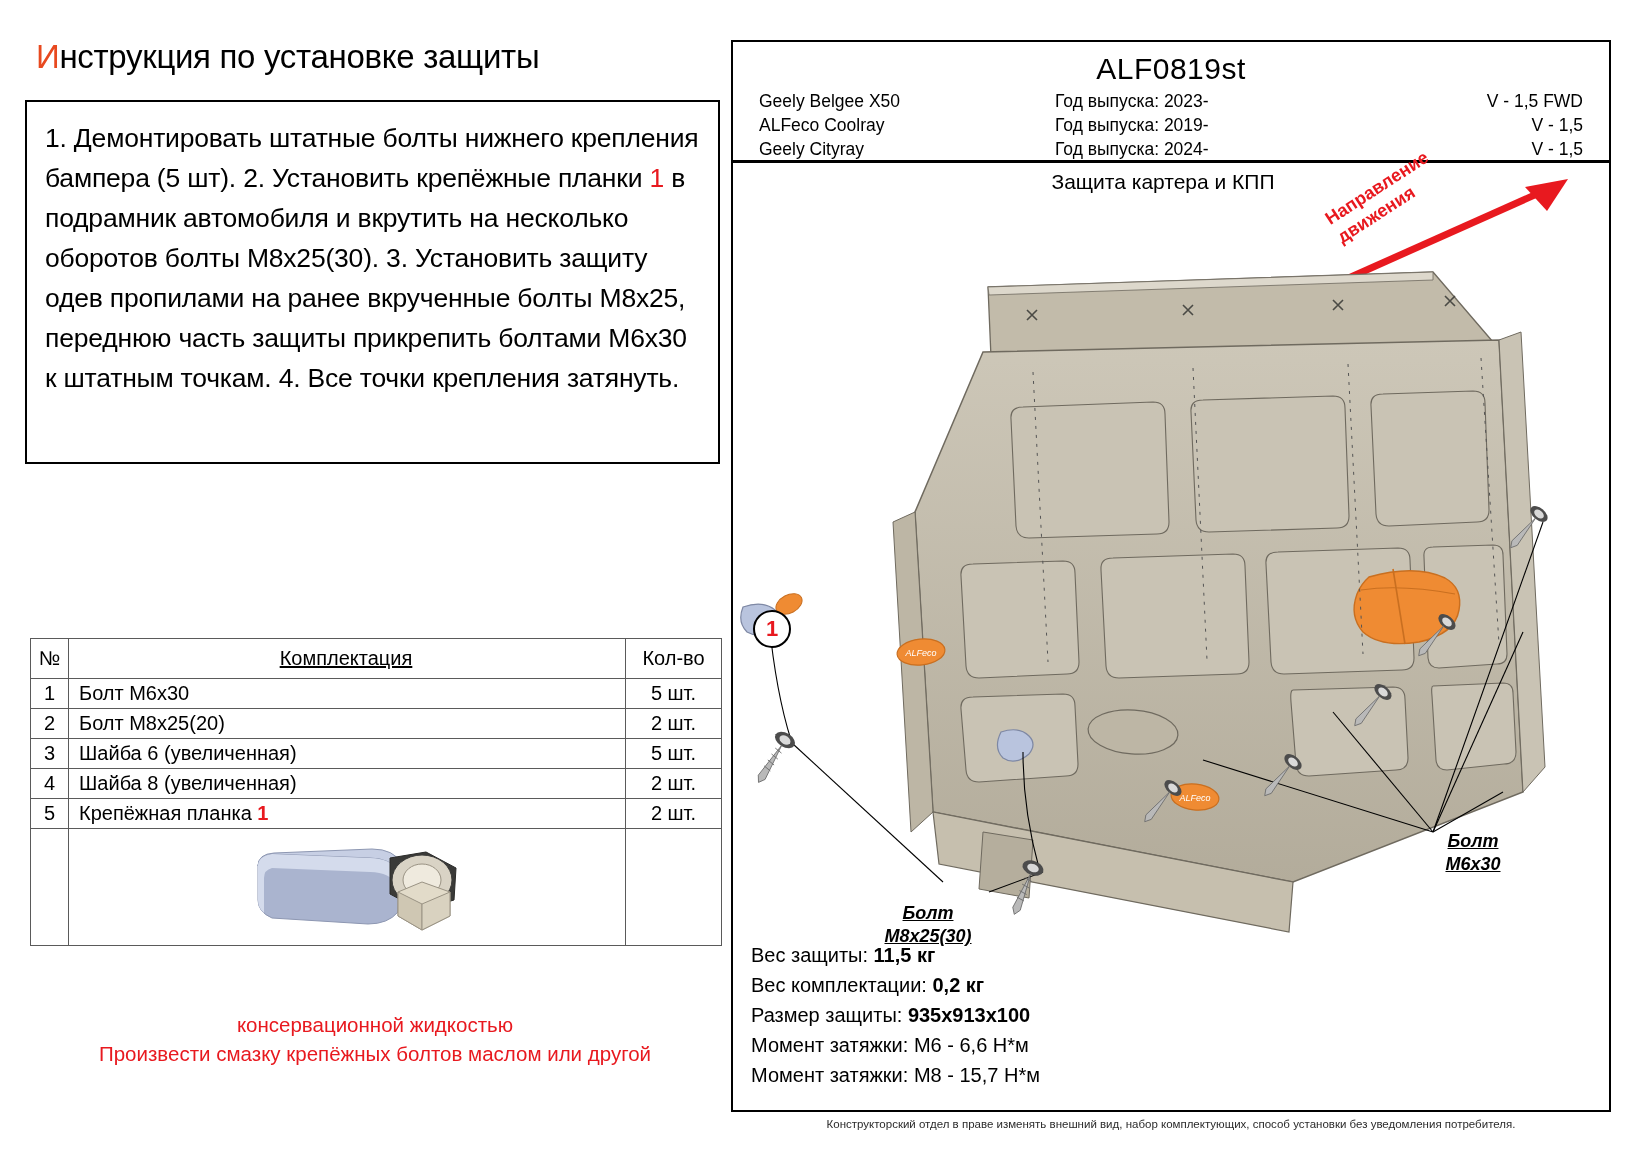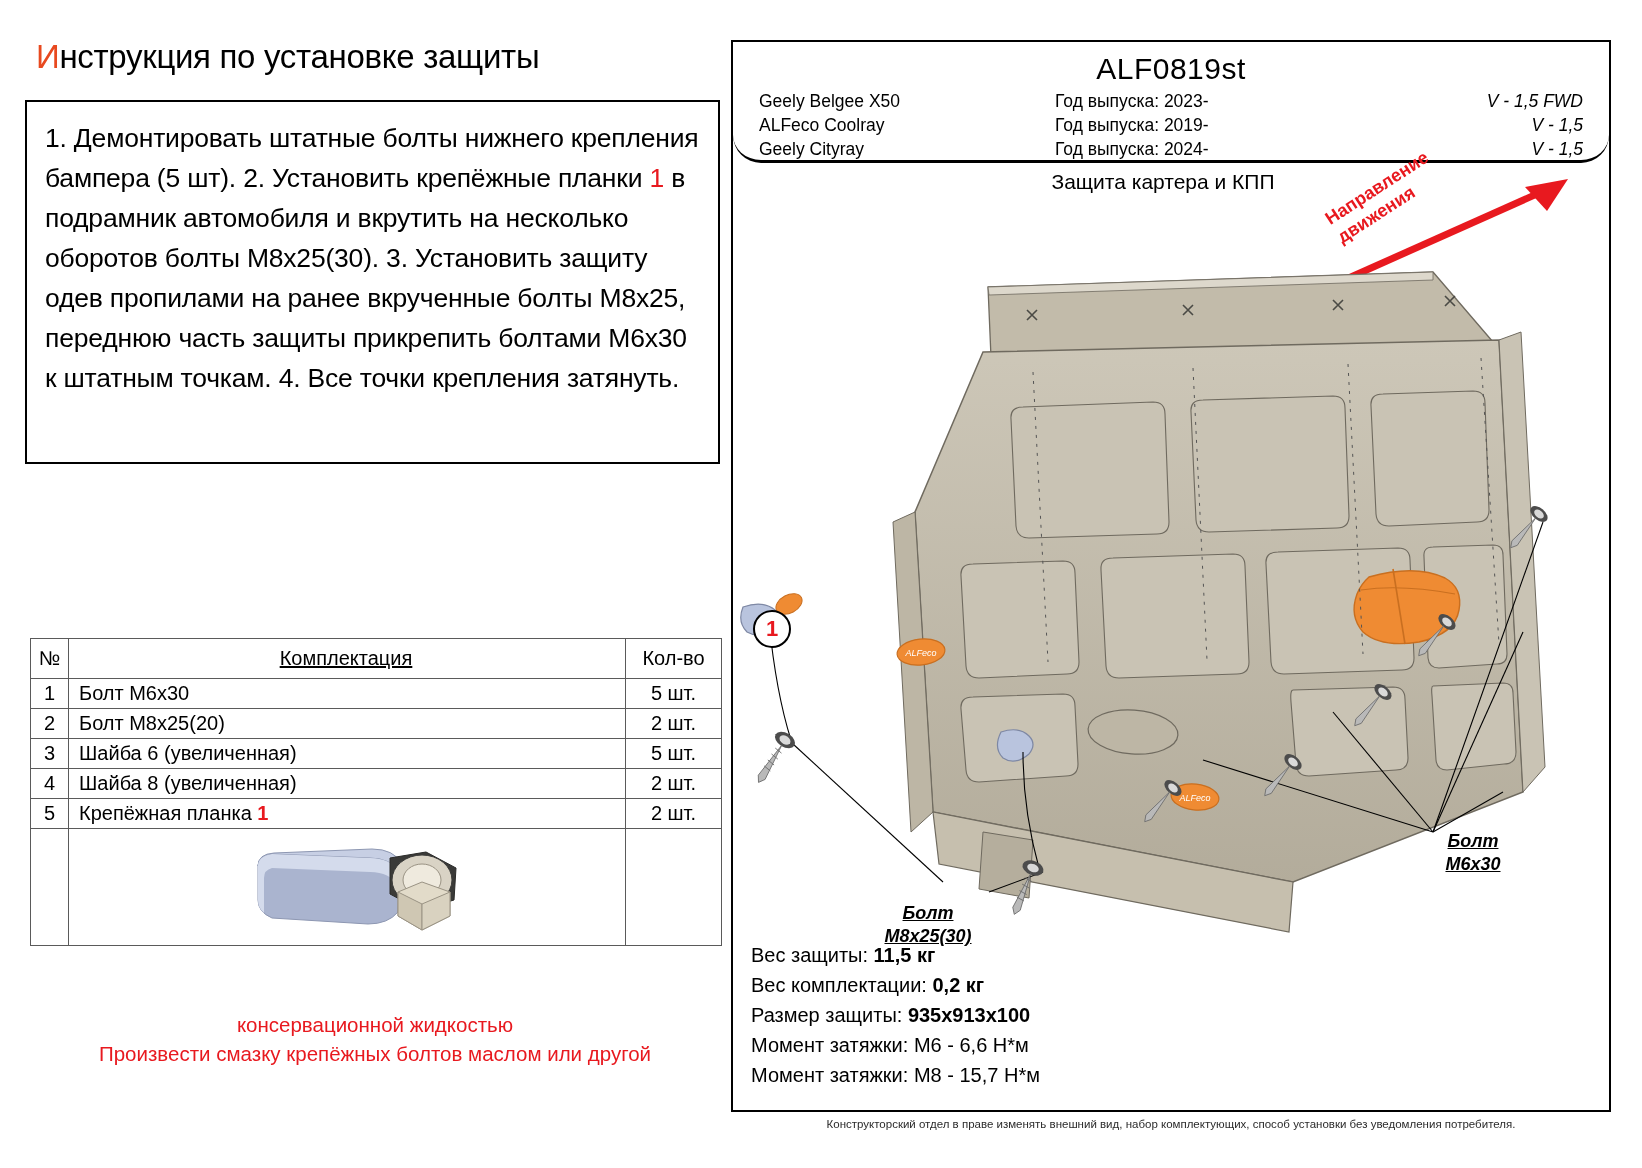--- a/index.html
+++ b/index.html
@@ -69,31 +69,31 @@
 
   
   .right-panel{
     position:absolute;left:731px;top:40px;width:880px;height:1072px;
     border:2px solid #000;box-sizing:border-box;
   }
   .right-inner{position:absolute;inset:0;}
 
   .hdr-box{
     position:absolute;left:0;top:0;right:0;height:121px;
-    border-bottom:3px solid #000;box-sizing:border-box;border-radius:28px;
+    border-bottom:3px solid #000;box-sizing:border-box;
   }
   .code{
     position:absolute;top:10px;left:0;right:0;text-align:center;
     font-size:30px;letter-spacing:0.5px;
   }
   .hdr-rows{position:absolute;top:49px;left:0;right:0;}
   .hdr-row{height:24px;position:relative;font-size:17.5px;}
   .hdr-model{position:absolute;left:26px;top:0;}
   .hdr-year{position:absolute;left:322px;top:0;}
-  .hdr-vol{position:absolute;right:26px;top:0;text-align:right;font-style:italic;}
+  .hdr-vol{position:absolute;right:26px;top:0;text-align:right;}
 
   .prod-title{
     position:absolute;top:128px;left:0;right:16px;text-align:center;
     font-size:21px;
   }
 
   
   .direction{
     position:absolute;right:6px;top:125px;width:300px;height:130px;
   }

